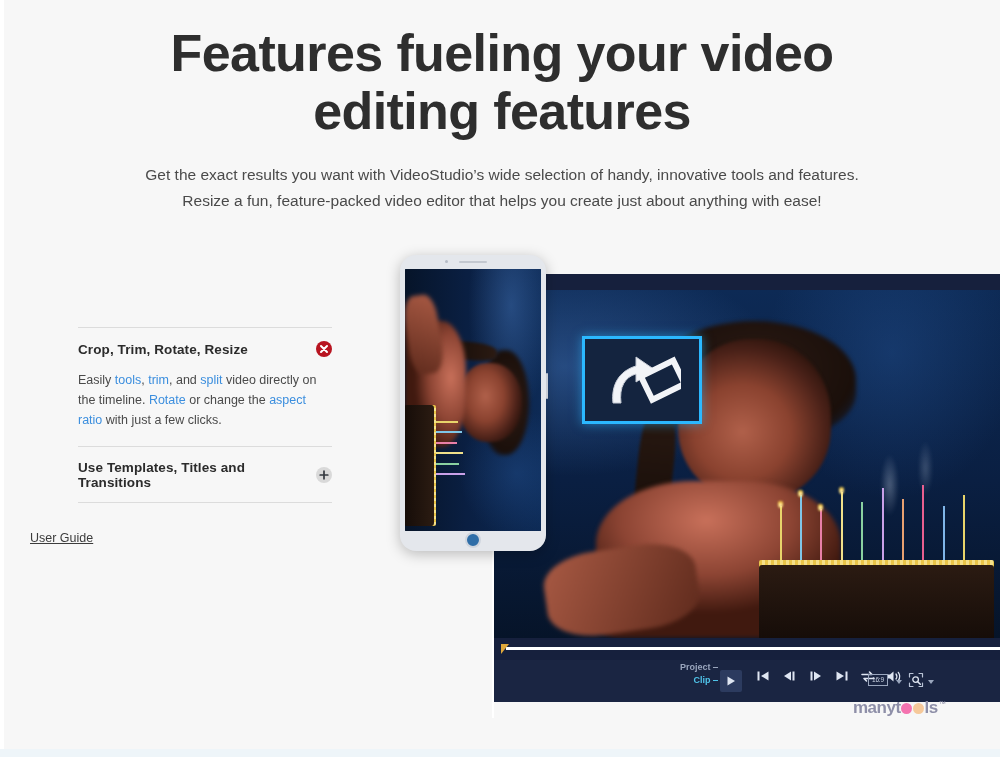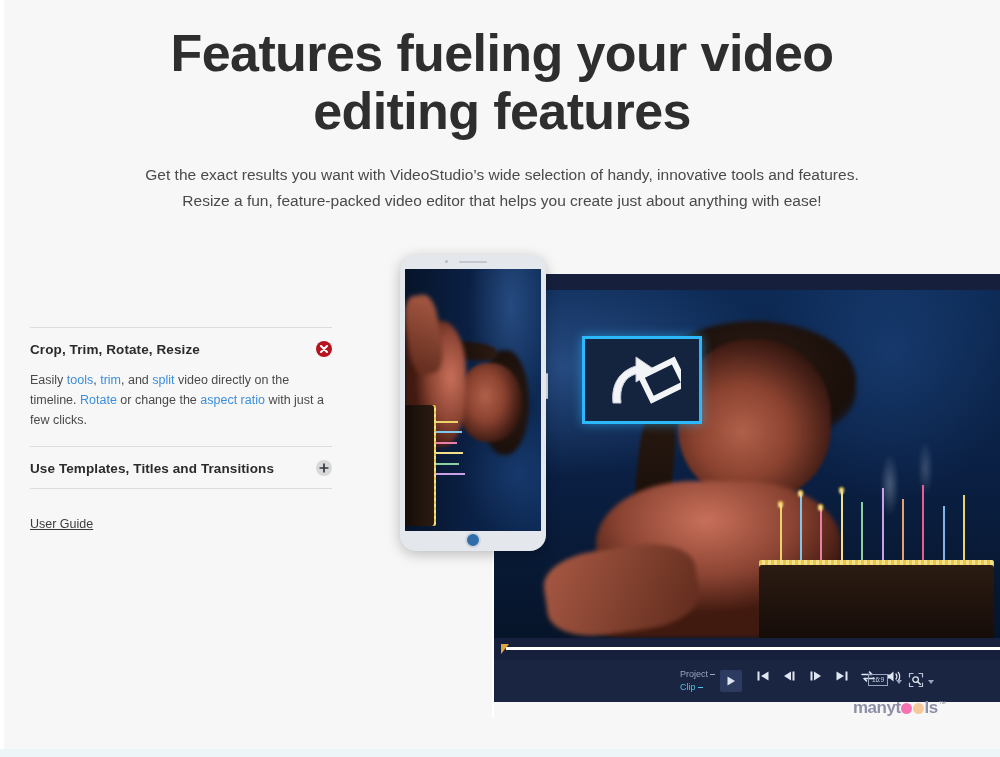--- a/index.html
+++ b/index.html
@@ -80,20 +80,21 @@
   .section-title {
     font-size: 25px;
     line-height: 31px;
     font-weight: bold;
     color: #2e2e2e;
     letter-spacing: -0.3px;
   }
   .accordion {
     margin-top: 39px;
     border-top: 1px solid #dcdcdc;
+    margin-left: 48px;
   }
   .acc-item {
     border-bottom: 1px solid #dcdcdc;
   }
   .acc-header {
     display: flex;
     align-items: center;
     justify-content: space-between;
     padding: 13px 0 12px 0;
     cursor: pointer;
@@ -329,22 +330,24 @@
     top: 386px;
     width: 100%;
     height: 42px;
     background: #1a2542;
     display: flex;
     align-items: center;
   }
   .pc-labels {
     position: absolute;
     left: 186px;
-    top: 8px;
+    top: 1px;
+    text-align: right;
     line-height: 13px;
+    font-weight: bold;
   }
   .pc-project {
     font-size: 9px;
     color: #9aa6bd;
     display: block;
   }
   .pc-clip {
     font-size: 9px;
     color: #4fc3e8;
     display: block;

